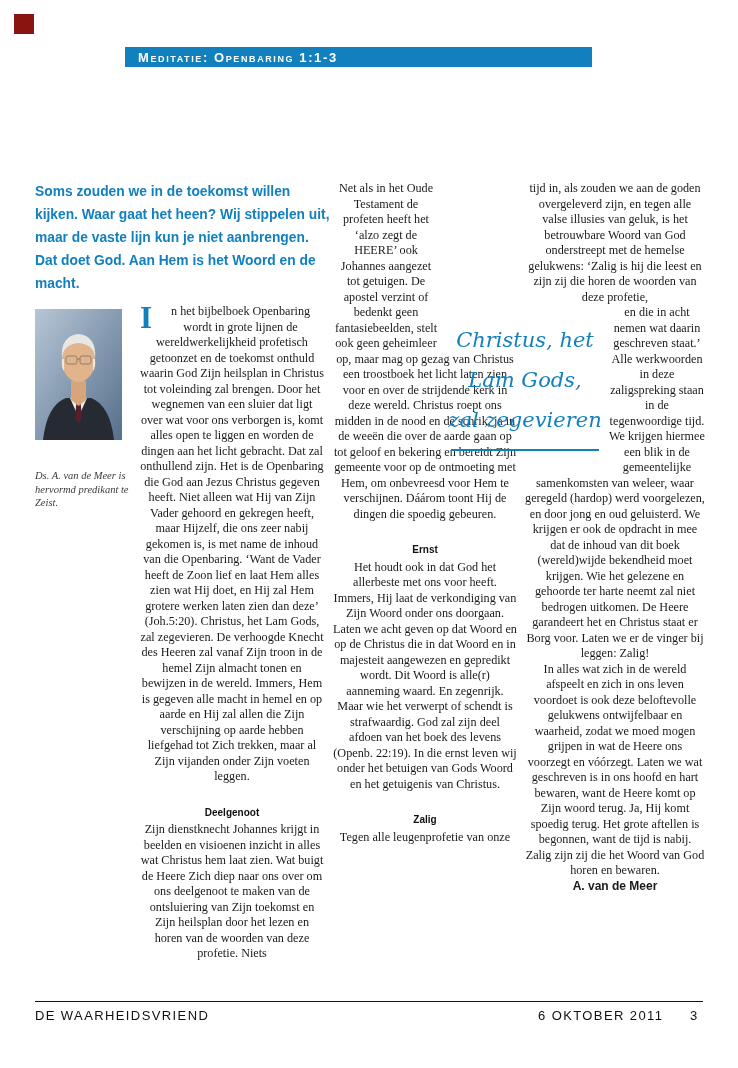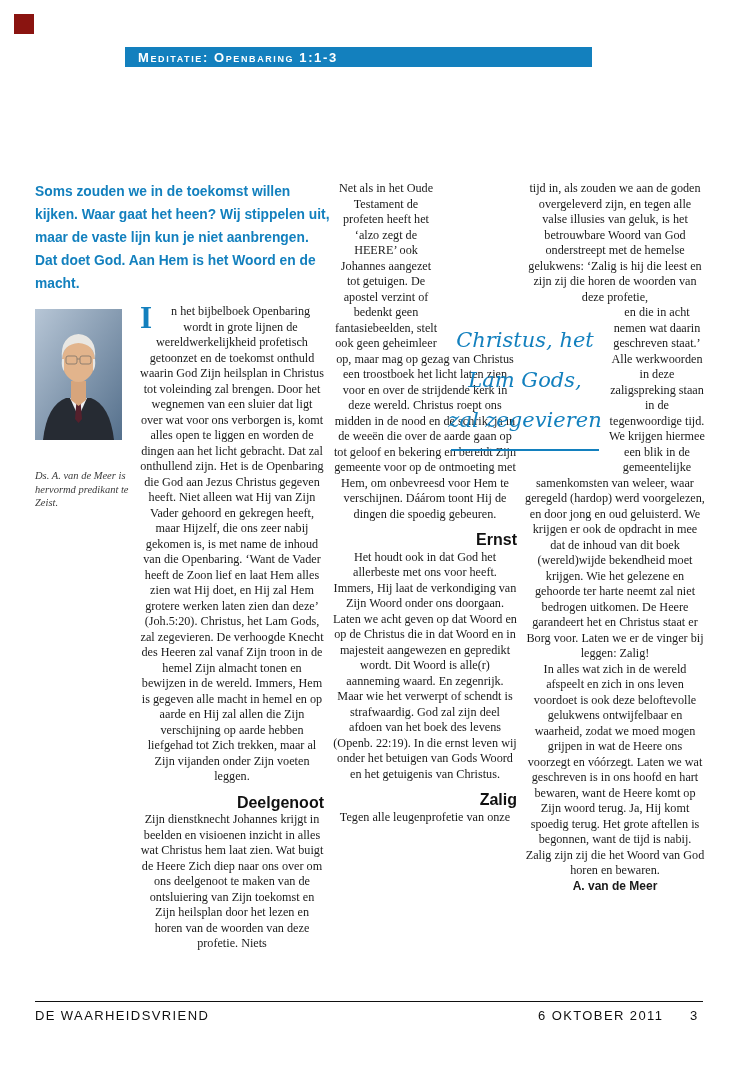--- a/index.html
+++ b/index.html
@@ -44,22 +44,22 @@
   .col1 { left:140px; top:304px; width:184px; }
   .col2 { left:333px; top:181px; width:184px; }
   .col3 { left:525px; top:181px; width:180px; }
 
   .dropcap {
     float:left; font-size:31px; line-height:26px; font-weight:bold;
     color:var(--blue,#1380be); padding:1px 5px 0 0;
   }
 
   .subhead {
-    font-family:"Liberation Sans", sans-serif; font-size:16px; font-weight:bold;
-    color:#111111; margin:10px 0 2px 0; text-align:right;
+    font-family:"Liberation Sans", sans-serif; font-size:10px; font-weight:bold;
+    color:#111111; margin:20px 0 2px 0; text-align:center;
   }
 
   .spacer { display:block; }
   .spacer-right { float:right; width:78px; height:168px; }
   .spacer-left  { float:left;  width:84px; height:168px; }
 
   .signature {
     text-align:right; font-family:"Liberation Sans", sans-serif;
     font-weight:bold; font-size:12px; margin-top:3px;
   }

